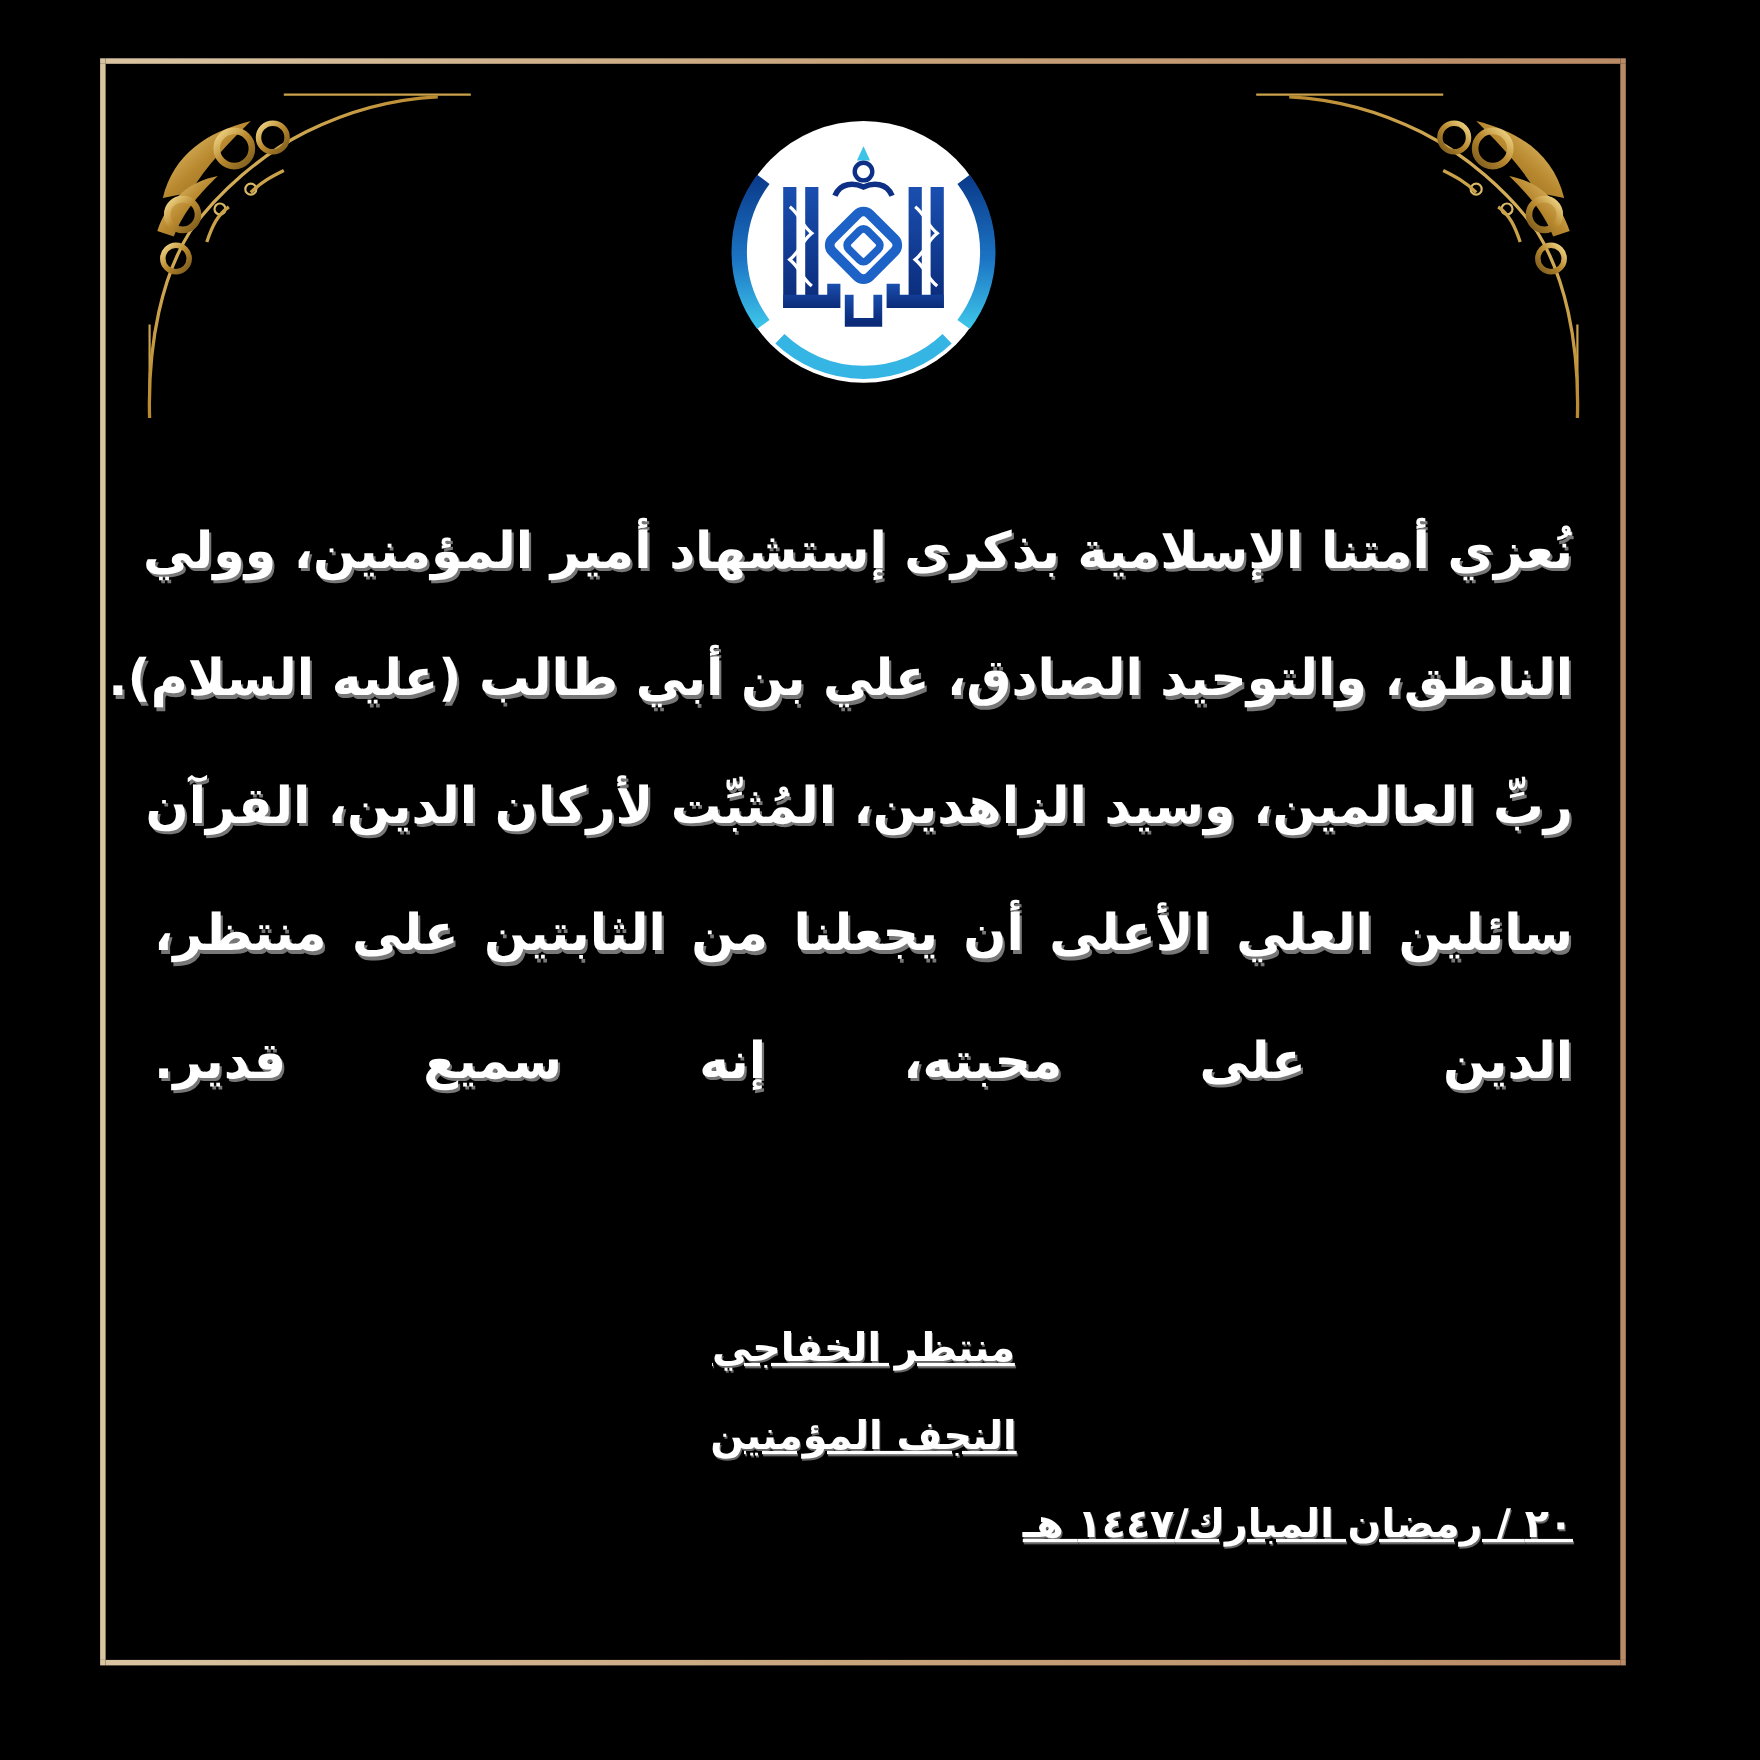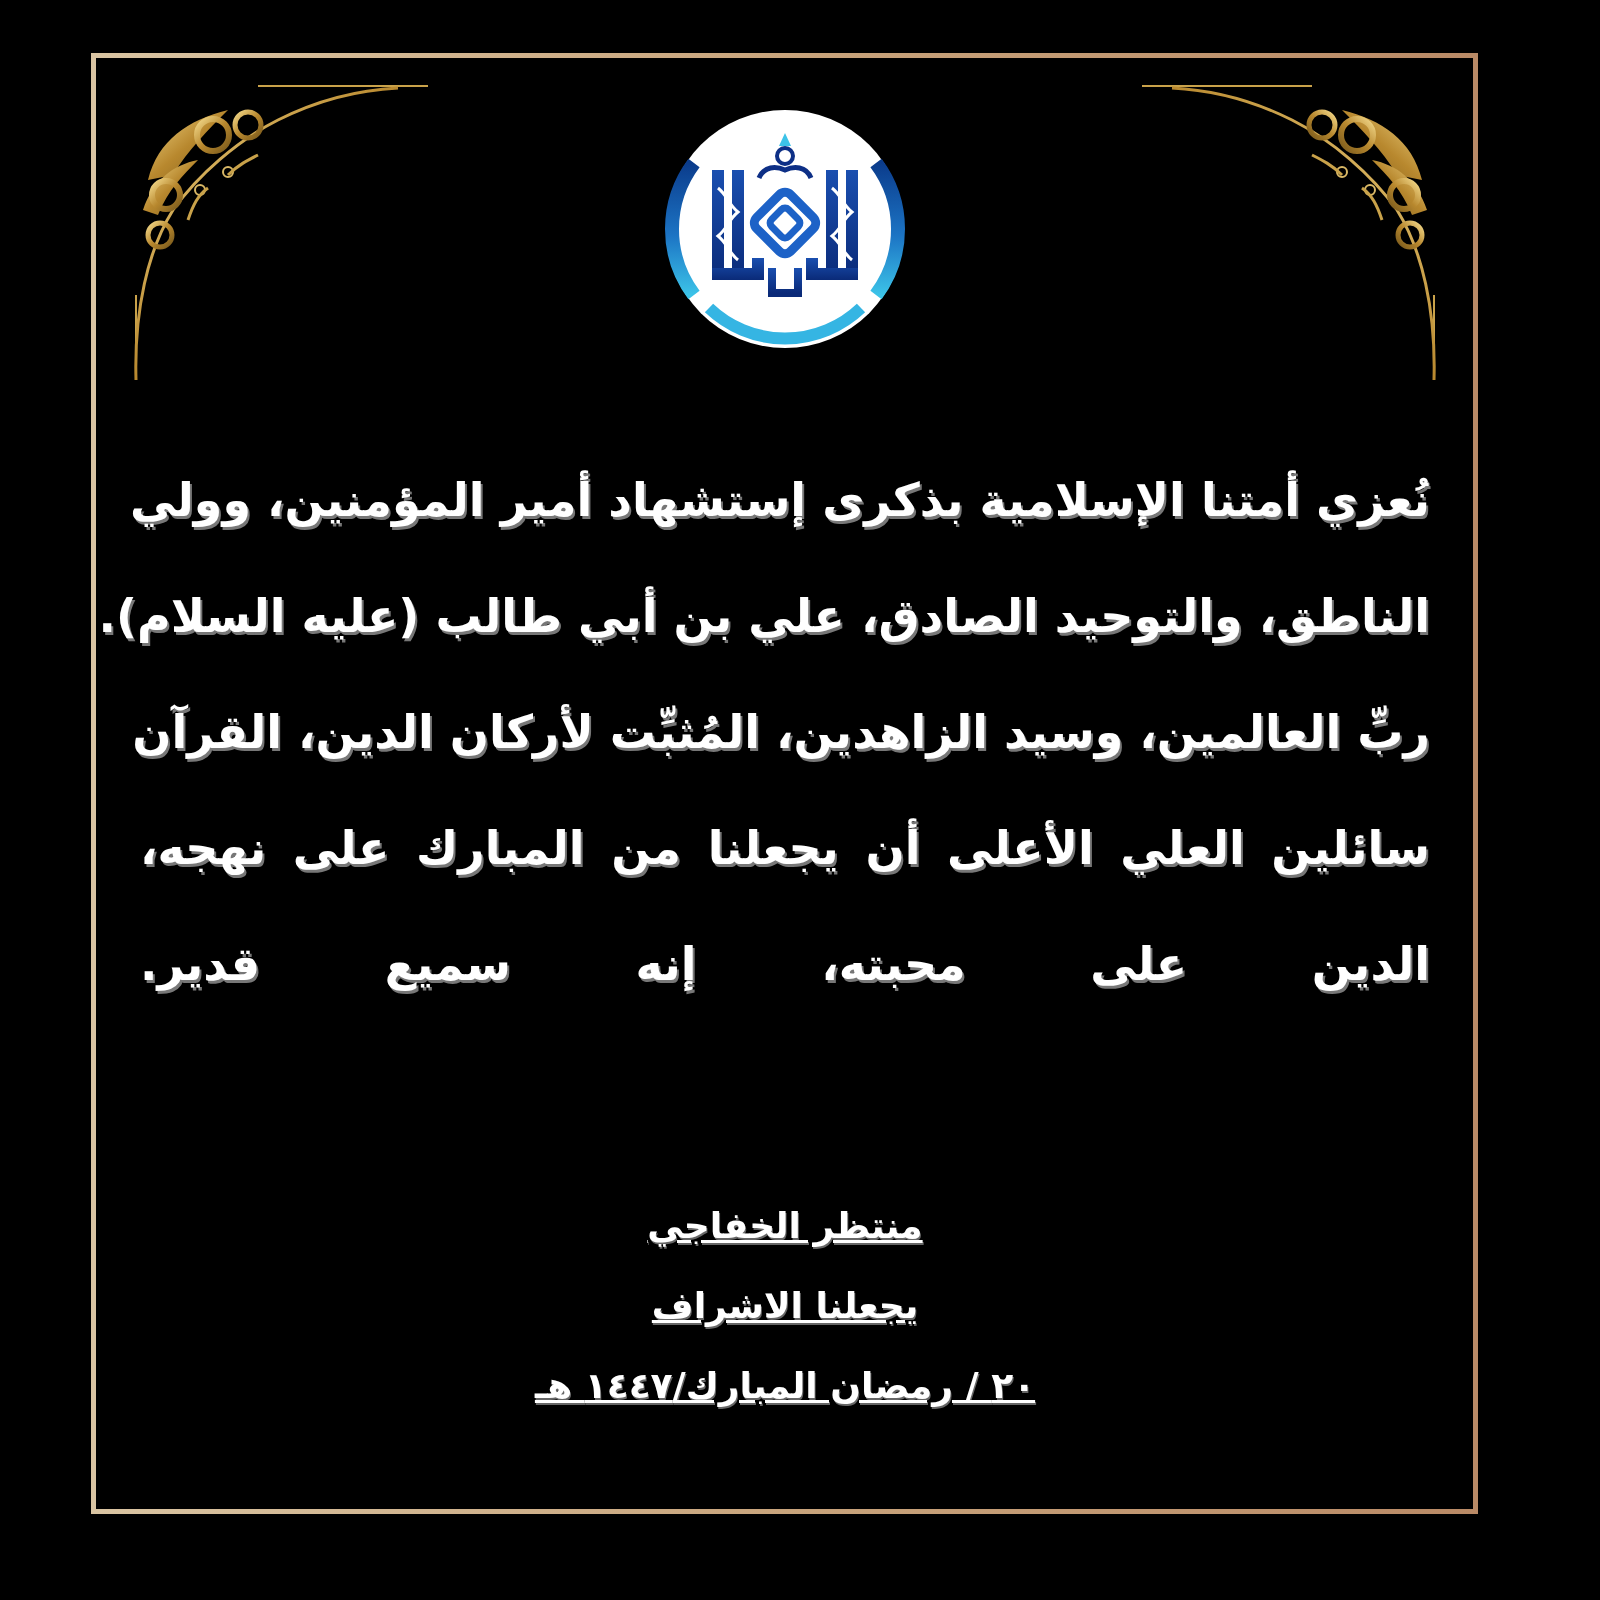--- a/index.html
+++ b/index.html
@@ -59,21 +59,21 @@
     text-align: center;
     font-family: "DejaVu Sans", sans-serif;
     font-weight: bold;
     color: #fff;
     font-size: 36px;
     text-shadow: 1px 2px 0 #666;
     text-decoration: underline;
   }
   .sig-name { top: 1205px; }
   .sig-place { top: 1285px; }
-  .sig-date { top: 1365px; }
+  .sig-date { top: 1365px; text-align: right; }
 </style>
 </head>
 <body>
 
 <div class="poster">
 
   <div class="frame"></div>
 
   <svg class="corner tl" viewBox="0 0 310 310">
     <defs>
@@ -157,21 +157,21 @@
     <path d="M121,25 L115,38 L127,38 Z" fill="#3cc3e8"></path>
     <circle cx="121" cy="48" r="8" fill="none" stroke="#0d2f86" stroke-width="4"></circle>
     <path d="M95,70 C100,58 112,58 121,62 C130,58 142,58 147,70" fill="none" stroke="#0d2f86" stroke-width="5"></path>
     <path d="M108,160 L108,185 L134,185 L134,160" fill="none" stroke="url(#glyph)" stroke-width="8"></path>
   </svg>
 
   <div class="body-text">
     <div class="body-line">نُعزي أمتنا الإسلامية بذكرى إستشهاد أمير المؤمنين، وولي</div>
     <div class="body-line">الناطق، والتوحيد الصادق، علي بن أبي طالب (عليه السلام).</div>
     <div class="body-line">ربِّ العالمين، وسيد الزاهدين، المُثبِّت لأركان الدين، القرآن</div>
-    <div class="body-line">سائلين العلي الأعلى أن يجعلنا من المبارك على نهجه،</div>
+    <div class="body-line">سائلين العلي الأعلى أن يجعلنا من الثابتين على منتظر،</div>
     <div class="body-line">الدين على محبته، إنه سميع قدير.</div>
   </div>
 
   <div class="signature sig-name">منتظر الخفاجي</div>
-  <div class="signature sig-place">يجعلنا الاشراف</div>
+  <div class="signature sig-place">النجف المؤمنين</div>
   <div class="signature sig-date">٢٠ / رمضان المبارك/١٤٤٧ هـ</div>
 
 </div>
 
 </body></html>

